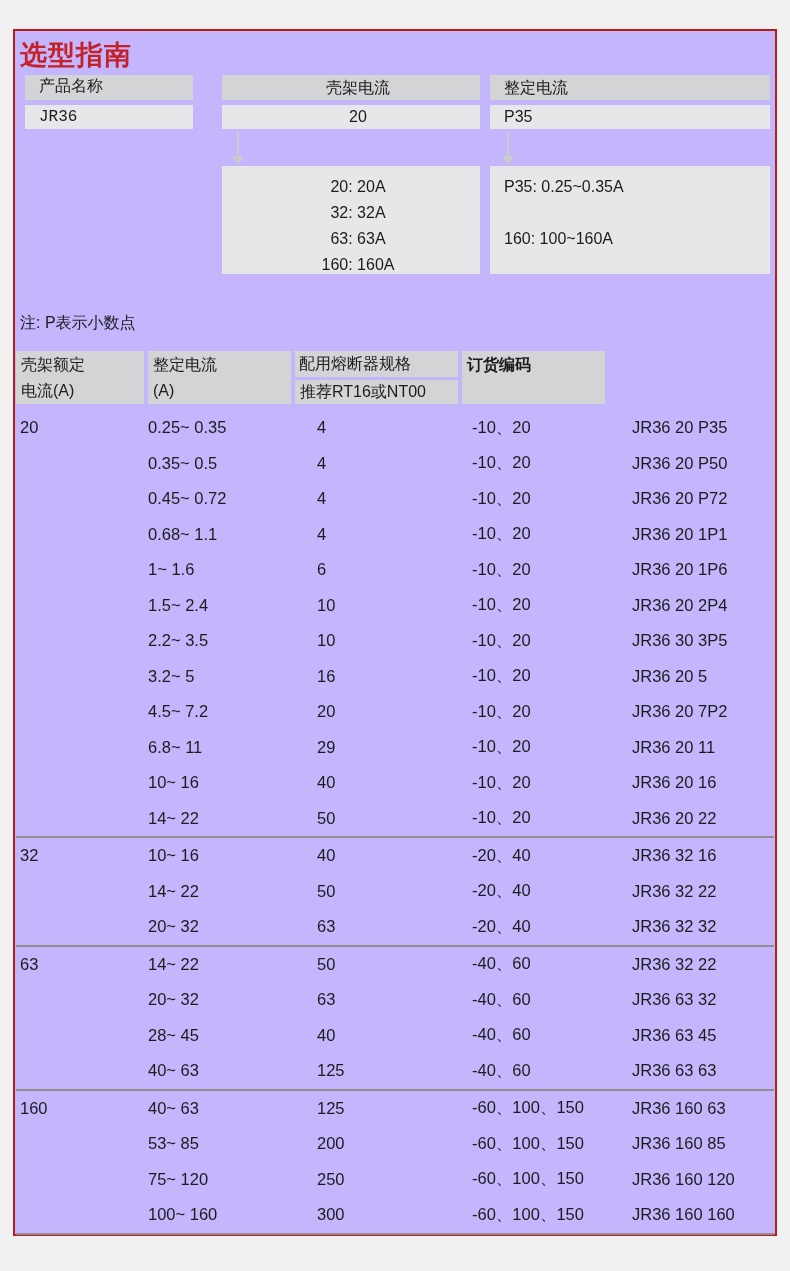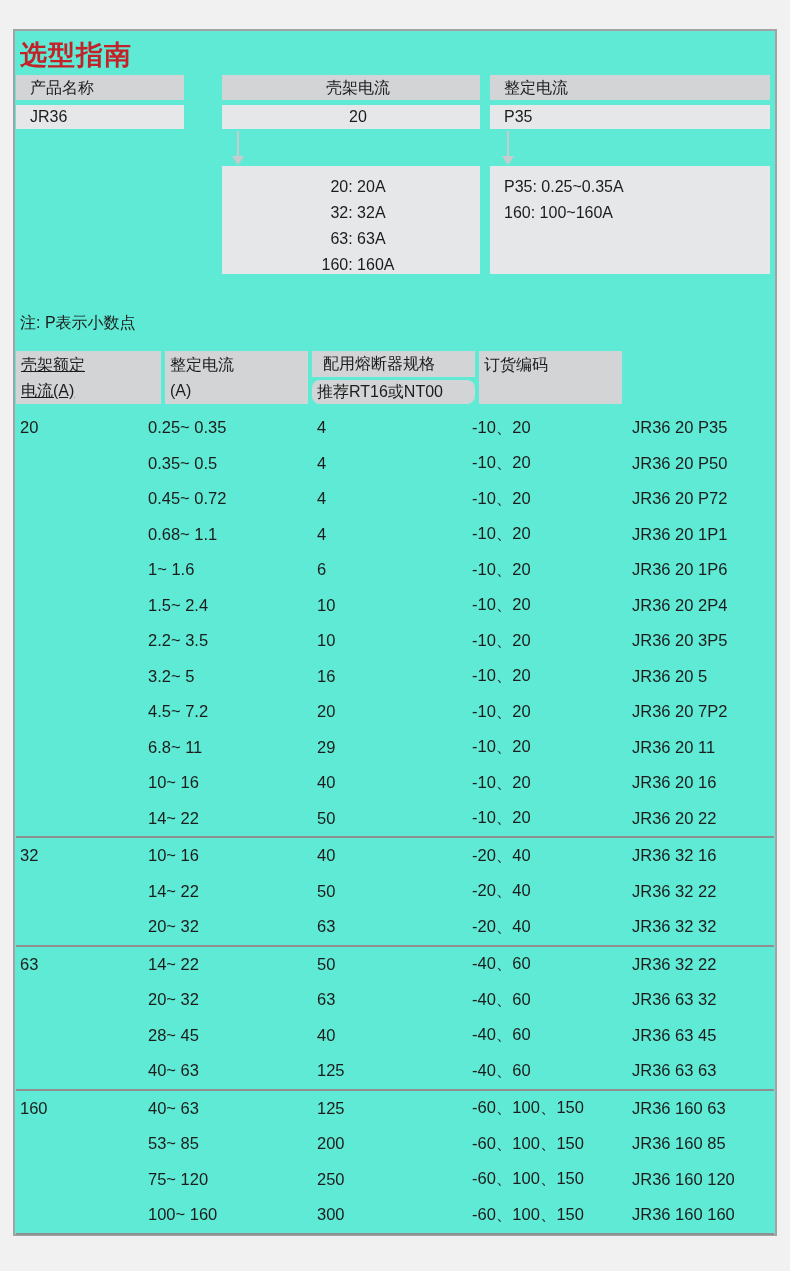--- a/index.html
+++ b/index.html
@@ -7,41 +7,41 @@
     width:790px; height:1271px;
     background:#f1f1f1;
     font-family:"Liberation Sans","DejaVu Sans",sans-serif;
     color:#1c1c1c;
     position:relative;
     overflow:hidden;
   }
   .card {
     position:absolute; left:13px; top:29px;
     width:764px; height:1207px;
-    background:#5eead4;
-    border:2px solid #a3a3a3;
+    background:#c4b5fd;
+    border:2px solid #b91c1c;
     box-sizing:border-box;
   }
   .inner { position:relative; width:760px; height:100%; }
 
   .title {
     position:absolute; left:5px; top:6px;
     font-size:27px; font-weight:bold; color:#c42229;
     letter-spacing:1px;
   }
 
   
   .selbar, .selval {
     position:absolute; box-sizing:border-box;
     font-size:16px; padding-left:14px;
     white-space:nowrap; overflow:hidden;
   }
   .selbar { top:44px; height:25px; line-height:25px; background:#d2d4d5; }
   .selval { top:74px; height:24px; line-height:24px; background:#e5e7e8; }
-  .pos-a { left:1px;   width:168px; }
+  .pos-a { left:10px;   width:168px;font-family:Liberation Mono, monospace; }
   .pos-b { left:207px; width:258px;text-align:center; }
   .pos-c { left:475px; width:280px; }
 
   
   .arrow { position:absolute; top:100px; width:12px; height:34px; }
   .arrow-frame { left:217px; }
   .arrow-setting { left:487px; }
   .arrow .stem { position:absolute; left:5px; top:0; width:2px; height:25px; background:#c9cbcc; }
   .arrow .head {
     position:absolute; left:0; top:25px; width:0; height:0;
@@ -49,34 +49,34 @@
     border-top:9px solid #c9cbcc;
   }
 
   
   .optbox {
     position:absolute; top:135px; height:108px;
     background:#e5e7e8; box-sizing:border-box;
     padding:8px 0 6px 14px; font-size:16px;
   }
   .optbox .opt { height:26px; line-height:26px; white-space:nowrap; }
-  .optbox .opt-gap { }
+  .optbox .opt-gap { margin-top:26px; }
 
   .note { position:absolute; left:5px; top:254px; font-size:16px;margin-top:28px; }
 
   
   .table { position:absolute; left:1px; top:320px; width:758px; }
   .thead { display:flex; gap:4px; font-size:16px; }
   .hcell { box-sizing:border-box; }
-  .ha { width:145px;text-decoration:underline; } .hb { width:143px; } .hc { width:163px; }
-  .hd { width:166px; } .he { width:143px; }
+  .ha { width:128px; } .hb { width:143px; } .hc { width:163px; }
+  .hd { width:166px; } .he { width:143px;font-weight:bold; }
   .hsingle { height:53px; background:#d2d4d5; padding:1px 0 0 5px; }
   .hsingle div { line-height:26px; height:26px; white-space:nowrap; }
-  .hdouble .bar1 { height:26px; line-height:26px; background:#d2d4d5; padding-left:11px; white-space:nowrap; }
-  .hdouble .bar2 { height:24px; line-height:24px; background:#d2d4d5; padding-left:5px; margin-top:3px; white-space:nowrap;border-radius:8px; }
+  .hdouble .bar1 { height:26px; line-height:26px; background:#d2d4d5; padding-left:4px; white-space:nowrap; }
+  .hdouble .bar2 { height:24px; line-height:24px; background:#d2d4d5; padding-left:5px; margin-top:3px; white-space:nowrap; }
 
   .tbody { margin-top:6px; }
   .trow { display:flex; height:35.5px; align-items:center; font-size:16.5px; }
   .tcell { box-sizing:border-box; white-space:nowrap; }
   .col-a { width:132px; padding-left:4px; }
   .col-b { width:147px; }
   .col-c { width:167px; padding-left:22px; }
   .col-d { width:170px; padding-left:10px; }
   .col-e { flex:1; }
   .tdivider { height:2px; background:#8f8f8f; }
@@ -178,21 +178,21 @@
             <div class="tcell col-b">1.5~ 2.4</div>
             <div class="tcell col-c">10</div>
             <div class="tcell col-d">-10、20</div>
             <div class="tcell col-e">JR36 20 2P4</div>
           </div>
           <div class="trow">
             <div class="tcell col-a"></div>
             <div class="tcell col-b">2.2~ 3.5</div>
             <div class="tcell col-c">10</div>
             <div class="tcell col-d">-10、20</div>
-            <div class="tcell col-e">JR36 20 3P5</div>
+            <div class="tcell col-e">JR36 30 3P5</div>
           </div>
           <div class="trow">
             <div class="tcell col-a"></div>
             <div class="tcell col-b">3.2~ 5</div>
             <div class="tcell col-c">16</div>
             <div class="tcell col-d">-10、20</div>
             <div class="tcell col-e">JR36 20 5</div>
           </div>
           <div class="trow">
             <div class="tcell col-a"></div>

